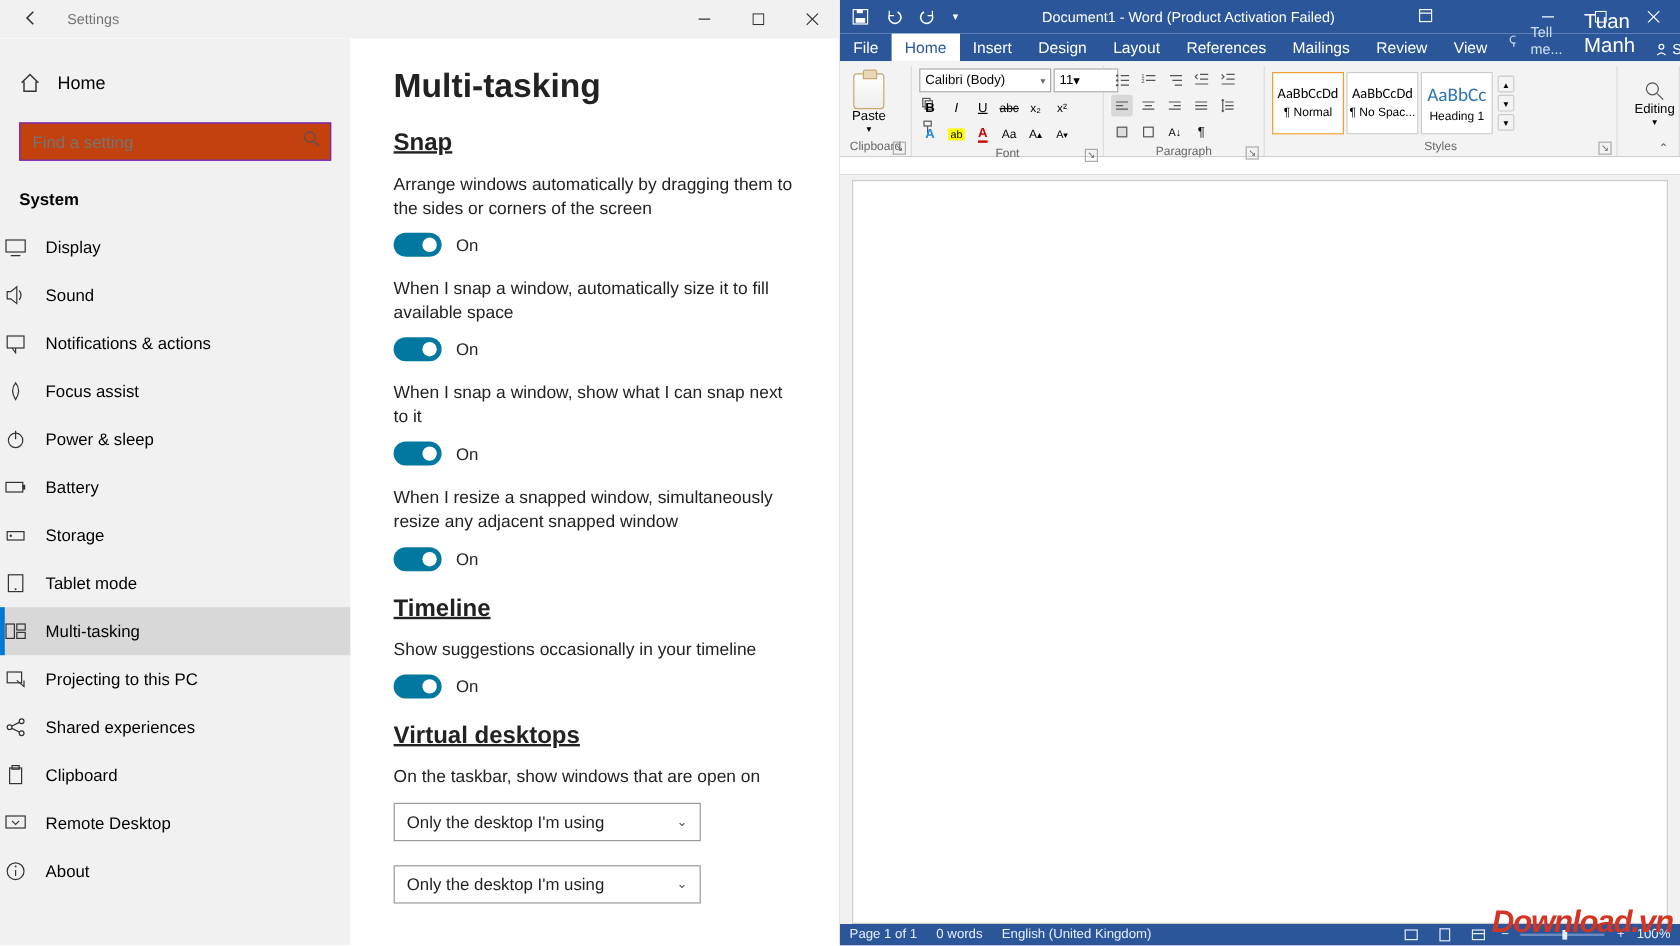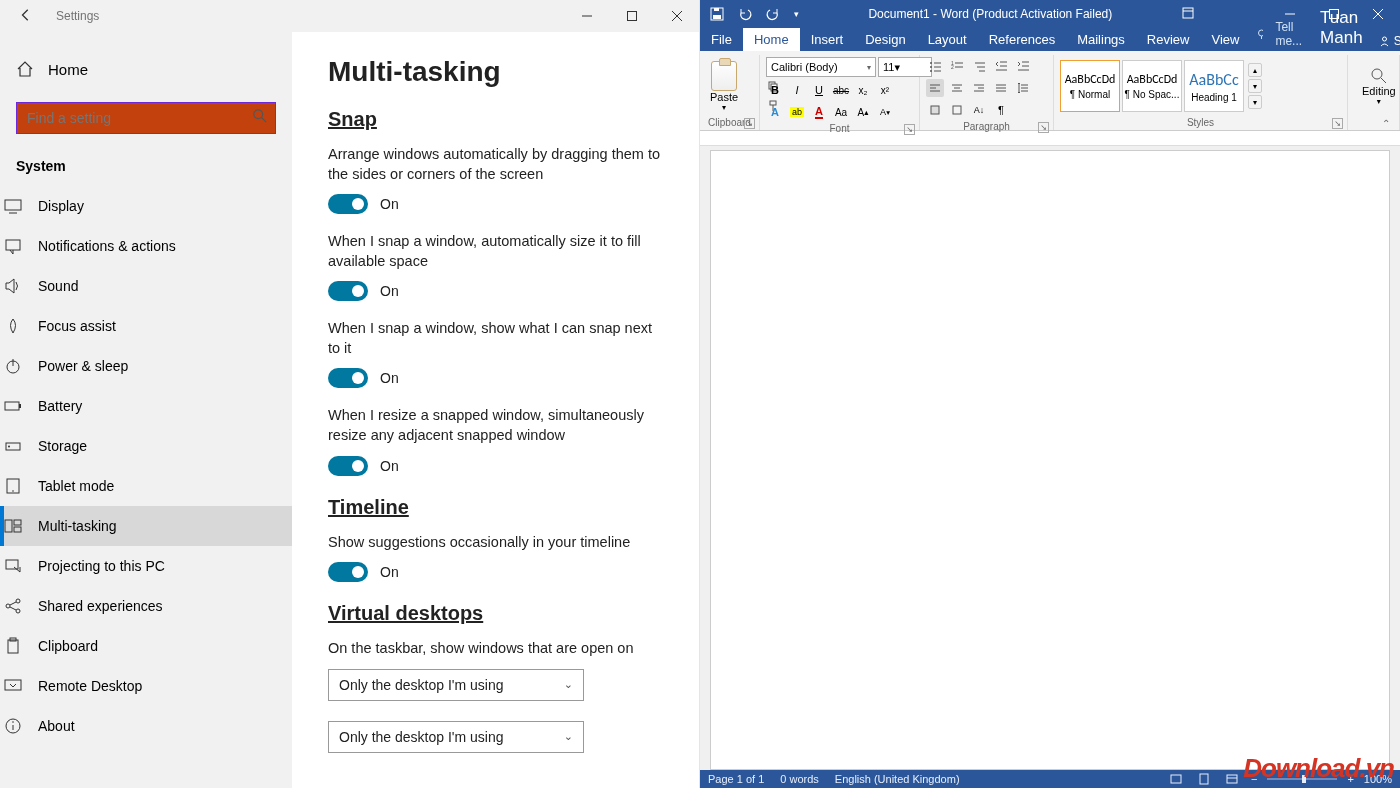--- a/index.html
+++ b/index.html
@@ -288,31 +288,31 @@
 
       <div class="nav-item">
         <svg class="icon" viewBox="0 0 18 18">
             <rect x="1" y="3" width="16" height="10" stroke="#333" fill="none"></rect>
             <line x1="5" y1="16" x2="13" y2="16" stroke="#333"></line>
           </svg>
         <span>Display</span>
       </div>
       <div class="nav-item">
         <svg class="icon" viewBox="0 0 18 18">
+            <path d="M2 6 H5 L10 2 V16 L5 12 H2 Z" stroke="#333" fill="none"></path>
+            <path d="M12 5 Q15 9 12 13" stroke="#333" fill="none"></path>
+          </svg>
+        <span>Sound</span>
+      </div>
+      <div class="nav-item">
+        <svg class="icon" viewBox="0 0 18 18">
             <rect x="2" y="3" width="14" height="10" stroke="#333" fill="none"></rect>
             <path d="M6 13 L9 17 L9 13" stroke="#333" fill="none"></path>
           </svg>
         <span>Notifications &amp; actions</span>
-      </div>
-      <div class="nav-item">
-        <svg class="icon" viewBox="0 0 18 18">
-            <path d="M2 6 H5 L10 2 V16 L5 12 H2 Z" stroke="#333" fill="none"></path>
-            <path d="M12 5 Q15 9 12 13" stroke="#333" fill="none"></path>
-          </svg>
-        <span>Sound</span>
       </div>
       <div class="nav-item">
         <svg class="icon" viewBox="0 0 18 18">
             <path d="M9 2 Q4 8 9 16 Q14 8 9 2 Z" stroke="#333" fill="none"></path>
           </svg>
         <span>Focus assist</span>
       </div>
       <div class="nav-item">
         <svg class="icon" viewBox="0 0 18 18">
             <circle cx="9" cy="10" r="6" stroke="#333" fill="none"></circle>

